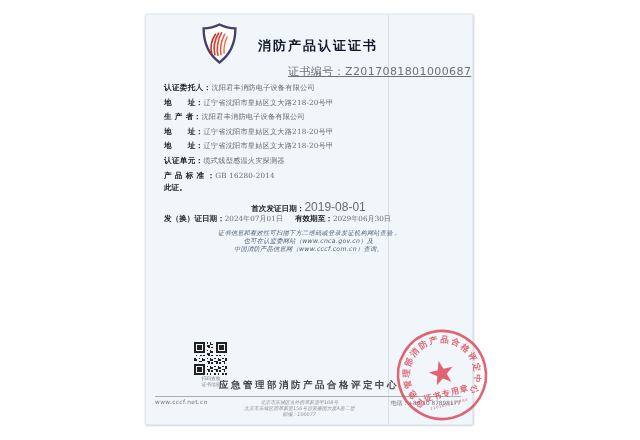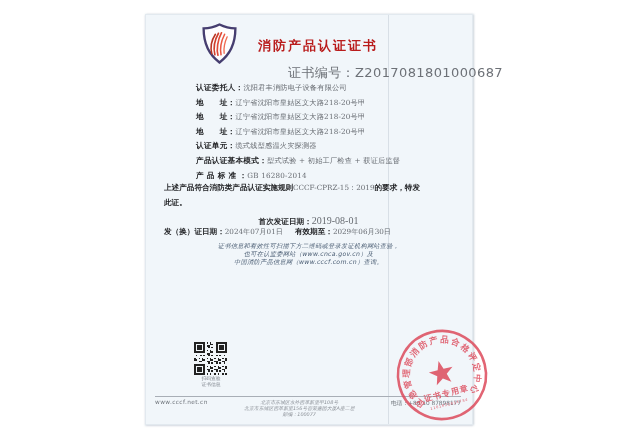--- a/index.html
+++ b/index.html
@@ -15,39 +15,39 @@
     box-shadow:1px 0 2px rgba(160,175,190,.45), 0 1px 2px rgba(160,175,190,.35);
   }
   .crease{
     position:absolute;top:0;bottom:0;left:242px;width:1px;
     background:rgba(150,165,180,.28);
   }
   
   .logo{position:absolute;left:55px;top:8px;width:37px;height:41px;}
   .title{
     position:absolute;left:112px;top:22px;
-    font-size:13px;font-weight:bold;letter-spacing:2px;color:#b91c1c;
+    font-size:13px;font-weight:bold;letter-spacing:2px;color:#0f172a;
     white-space:nowrap;
   }
   .cert-no{
     position:absolute;left:142px;top:49px;
-    font-size:13px;color:#6d7177;letter-spacing:.4px;white-space:nowrap;
+    font-size:11px;color:#6d7177;letter-spacing:.4px;white-space:nowrap;text-decoration:underline;
   }
   
   .content{position:absolute;left:18px;top:60px;width:289px;}
-  .row{height:14.6px;white-space:nowrap;overflow:visible;margin-left:32px;}
+  .row{height:14.6px;white-space:nowrap;overflow:visible;}
   .row .lbl{font-weight:bold;font-size:7.6px;color:#1f2023;letter-spacing:.3px;}
   .row .val{font-family:"DejaVu Serif","Liberation Serif",serif;font-size:7.2px;color:#676b71;letter-spacing:.2px;}
   .row.indent{padding-left:38px;}
   .statement{margin-top:3px;line-height:15px;font-size:7.6px;color:#1f2023;}
   .statement .bold{font-weight:bold;}
   .statement .code{font-family:"DejaVu Serif","Liberation Serif",serif;font-weight:normal;color:#676b71;font-size:7.2px;}
   .center-line{margin-top:5px;text-align:center;font-size:7.6px;white-space:nowrap;}
   .center-line .lbl{font-weight:bold;color:#1f2023;}
-  .center-line .val{font-family:Liberation Serif, serif;color:#676b71;font-size:10px;}
+  .center-line .val{font-family:Liberation Sans, sans-serif;color:#676b71;font-size:12px;}
   .dates-line{margin-top:0;font-size:7.6px;white-space:nowrap;}
   .dates-line .lbl{font-weight:bold;color:#1f2023;}
   .dates-line .val{font-family:"DejaVu Serif","Liberation Serif",serif;color:#676b71;font-size:7.2px;}
   .dates-line .gap{display:inline-block;width:12px;}
   .notes{margin-top:5px;text-align:center;font-style:italic;
     font-size:6.2px;line-height:8px;color:#4a5d73;letter-spacing:.3px;}
   
   .qr{position:absolute;left:48px;top:327px;width:33px;height:33px;}
   .qr-caption{position:absolute;left:44px;top:361px;width:42px;text-align:center;
     font-size:4.8px;line-height:5.6px;color:#7d838b;}
@@ -92,28 +92,27 @@
 
   <div class="title">消防产品认证证书</div>
 
   <div class="cert-no">
     <span>证书编号：</span><span>Z2017081801000687</span>
   </div>
 
   <div class="content">
     <div class="row"><span class="lbl">认证委托人：</span><span class="val">沈阳君丰消防电子设备有限公司</span></div>
     <div class="row"><span class="lbl">地　　址：</span><span class="val">辽宁省沈阳市皇姑区文大路218-20号甲</span></div>
+    <div class="row"><span class="lbl">生 产 者：</span><span class="val">沈阳君丰消防电子设备有限公司</span></div>
     <div class="row"><span class="lbl">地　　址：</span><span class="val">辽宁省沈阳市皇姑区文大路218-20号甲</span></div>
     <div class="row"><span class="lbl">地　　址：</span><span class="val">辽宁省沈阳市皇姑区文大路218-20号甲</span></div>
     <div class="row"><span class="lbl">认证单元：</span><span class="val">缆式线型感温火灾探测器</span></div>
-    <div class="row"><span class="lbl">产品认证基本模式：</span><span class="val">型式试验 + 初始工厂检查 + 获证后监督</span></div>
     <div class="row"><span class="lbl">产 品 标 准 ：</span><span class="val">GB 16280-2014</span></div>
 
     <div class="statement">
-      <div><span class="bold">上述产品符合消防类产品认证实施规则</span><span class="code">CCCF-CPRZ-15：2019</span><span class="bold">的要求，特发</span></div>
       <div class="bold">此证。</div>
     </div>
 
     <div class="center-line">
       <span class="lbl">首次发证日期：</span><span class="val">2019-08-01</span>
     </div>
 
     <div class="dates-line">
       <span class="lbl">发（换）证日期：</span><span class="val">2024年07月01日</span><span class="gap"></span><span class="lbl">有效期至：</span><span class="val">2029年06月30日</span>
     </div>
@@ -218,20 +217,21 @@
         <rect x="0" y="14" width="7" height="7" fill="#222"></rect>
         <rect x="1" y="15" width="5" height="5" fill="#f1f6fa"></rect>
         <rect x="2" y="16" width="3" height="3" fill="#222"></rect>
       </svg>
   </div>
   <div class="qr-caption">
     <div>扫码查验</div>
     <div>证书信息</div>
   </div>
 
+  <div class="issuer">应急管理部消防产品合格评定中心</div>
   <div class="rule"></div>
 
   <div class="footer">
     <div class="site">www.cccf.net.cn</div>
     <div class="addr">
       <div>北京市东城区永外西革新里甲108号</div>
       <div>北京市东城区西革新里156号百荣嘉园大厦A座二层</div>
       <div>邮编：100077</div>
     </div>
     <div class="phone">电话：+86 10 87898177</div>

